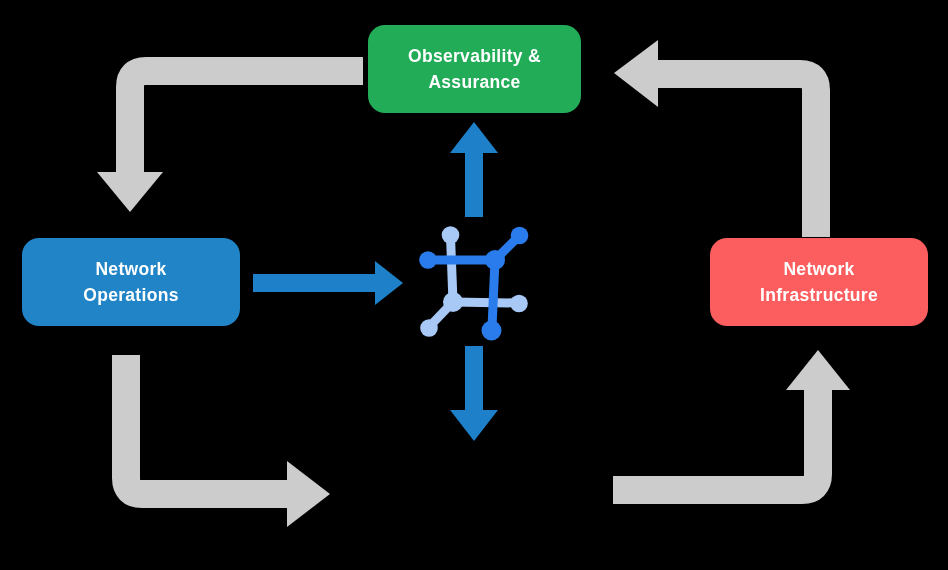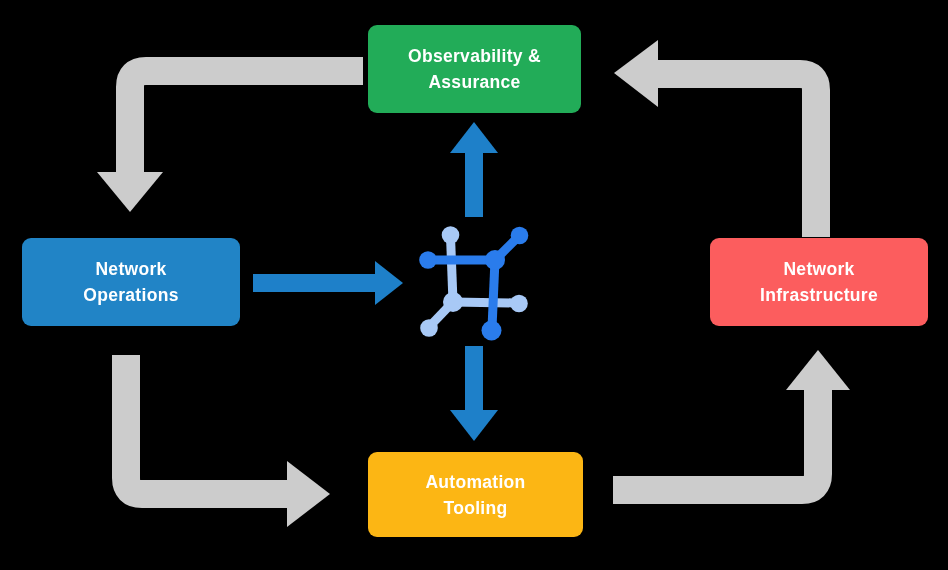--- a/index.html
+++ b/index.html
@@ -5,21 +5,21 @@
   * { margin: 0; padding: 0; box-sizing: border-box; }
   html, body { width: 948px; height: 570px; overflow: hidden; }
   body { font-family: "Liberation Sans", "DejaVu Sans", sans-serif; }
   .canvas {
     position: relative;
     width: 948px;
     height: 570px;
   }
   .node {
     position: absolute;
-    border-radius: 9px;
+    border-radius: 17px;
     display: flex;
     align-items: center;
     justify-content: center;
     text-align: center;
   }
   .node-label {
     font-size: 17.5px;
     font-weight: 600;
     letter-spacing: 0.3px;
     line-height: 26px;
@@ -109,18 +109,14 @@
   <div class="node" id="node-operations" style="background-color: rgb(33, 132, 198); color: rgb(255, 255, 255);">
     <span class="node-label">Network
 Operations</span>
   </div>
 
   <div class="node" id="node-infrastructure" style="background-color: rgb(252, 93, 94); color: rgb(255, 255, 255);">
     <span class="node-label">Network
 Infrastructure</span>
   </div>
 
-  <div class="node" id="node-automation" style="background-color: rgb(252, 182, 20); color: rgb(255, 255, 255);">
-    <span class="node-label">Automation
-Tooling</span>
-  </div>
 
 </div>
 
 </body></html>

